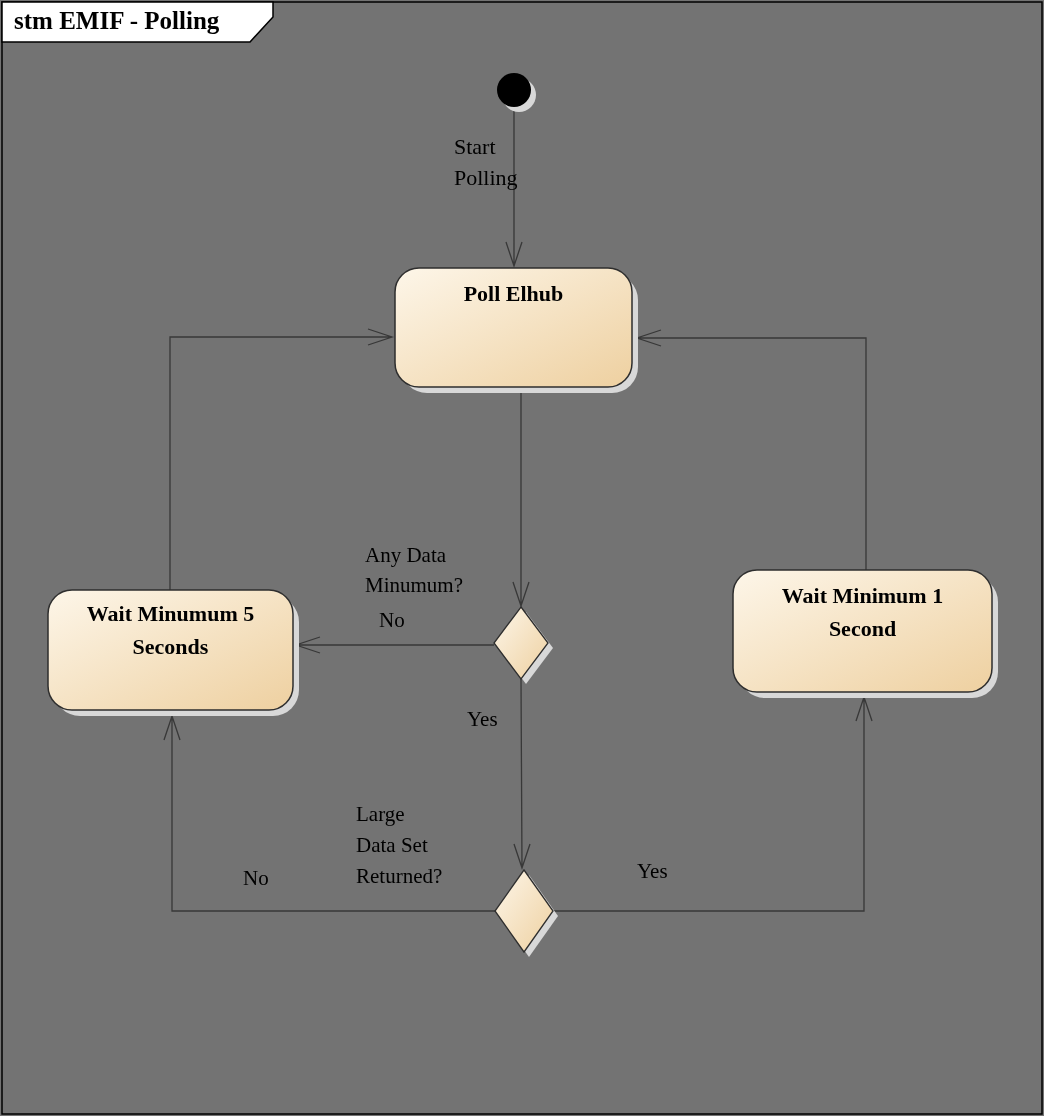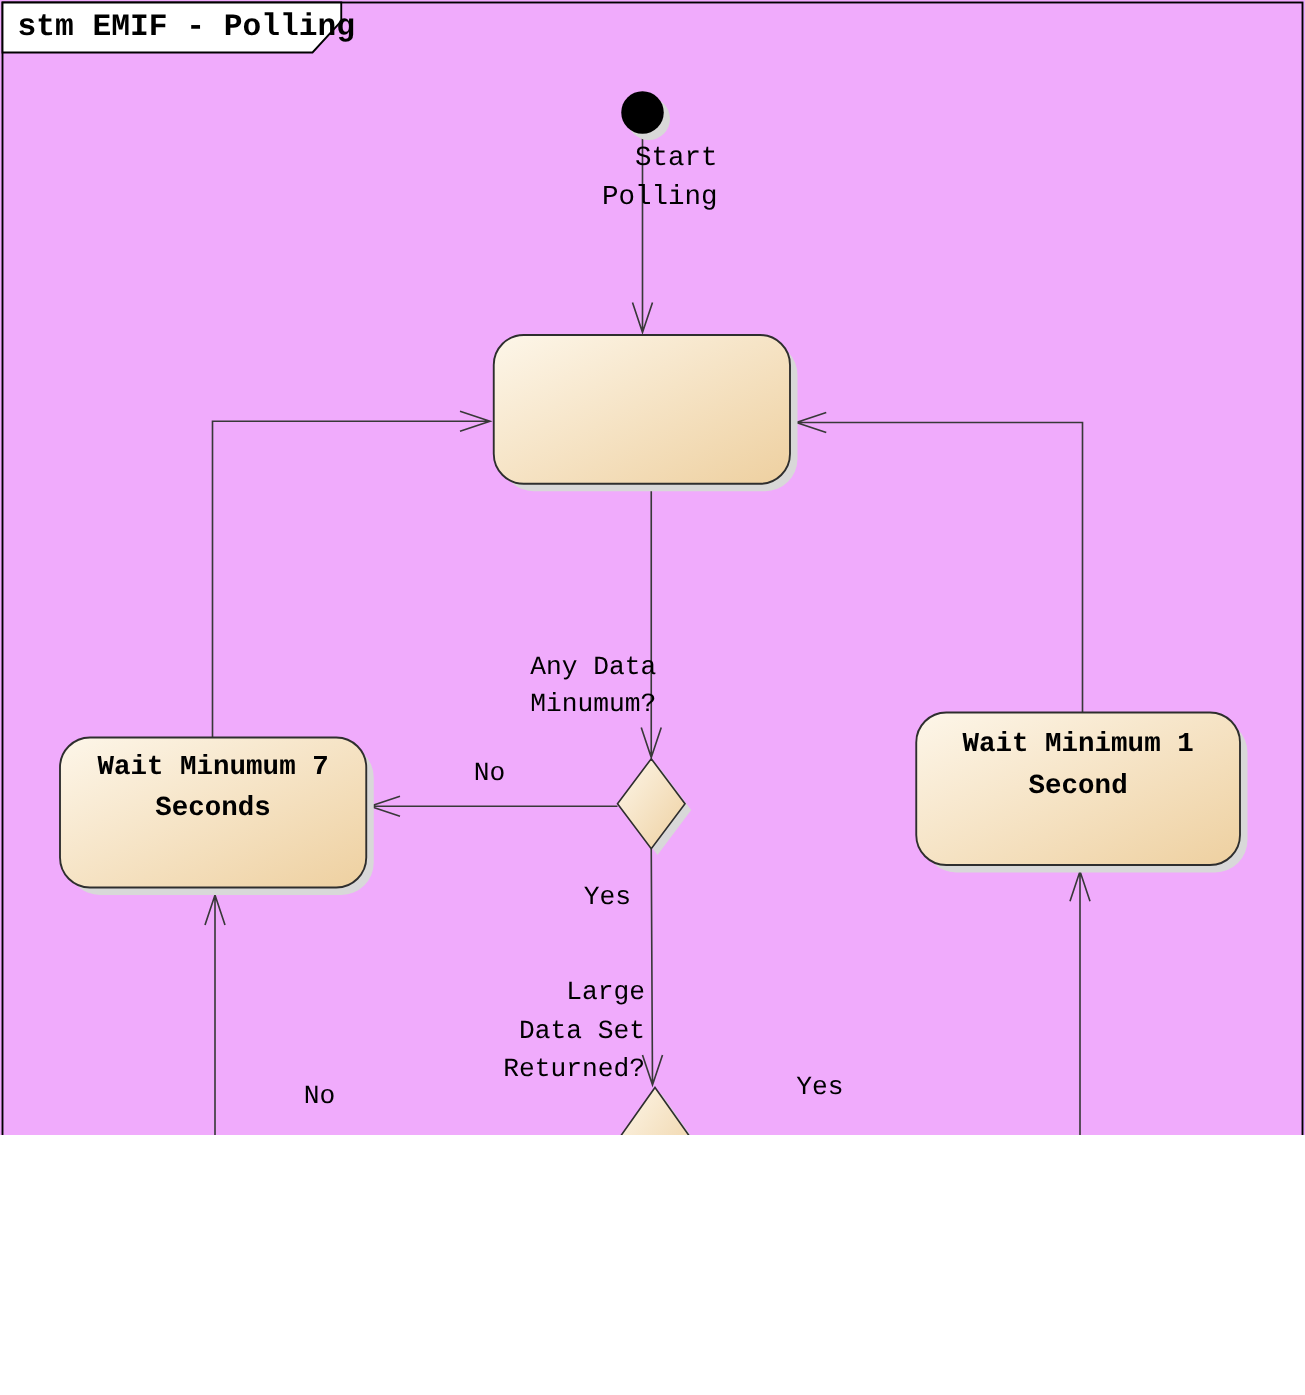--- a/index.html
+++ b/index.html
@@ -1,20 +1,20 @@
 <!DOCTYPE html>
 <html><head>
 <meta charset="utf-8">
 <style>
   html,body{margin:0;padding:0;background:#fff;}
   #canvas{
     position:relative;
-    width:1044px;height:908px;
-    background:#f0abfc;
-    font-family:Liberation Mono, monospace;
+    width:1044px;height:1116px;
+    background:#737373;
+    font-family:Liberation Serif, serif;
     overflow:hidden;
   }
   #wires{position:absolute;left:0;top:0;width:1044px;height:1116px;}
   .lbl{
     position:absolute;
     white-space:pre-line;
     color:#000;
     font-size:21px;
     line-height:30px;
   }
@@ -27,21 +27,21 @@
     line-height:33px;
     text-align:center;
   }
   #frame-title{
     position:absolute;
     left:14px;top:7px;
     font-weight:bold;
     font-size:25px;
     color:#000;
   }
-  .center{text-align:right;}
+  .center{text-align:left;margin-top:20px;}
 </style>
 </head>
 <body>
 
 <div id="canvas">
 
   <svg id="wires" viewBox="0 0 1044 1116">
     <defs>
       <linearGradient id="nodeGrad" x1="0" y1="0" x2="1" y2="1">
         <stop offset="0%" stop-color="#fdf6e9"></stop>
@@ -78,22 +78,23 @@
     <rect x="733" y="570" width="259" height="122" rx="24" fill="url(#nodeGrad)" stroke-width="1.5" stroke="#2e2e2e"></rect>
     <polygon points="521,607 548,643 521,679 494,643" fill="url(#nodeGrad)" stroke-width="1.3" stroke="#2e2e2e"></polygon>
     <polygon points="524,870 553,911 524,952 495,911" fill="url(#nodeGrad)" stroke-width="1.3" stroke="#2e2e2e"></polygon>
   </svg>
 
   <div id="frame-title">stm EMIF - Polling</div>
 
   <div class="lbl center" style="left:454px;top:111px;width:120px;font-size:22px;line-height:31px;">Start
 Polling</div>
 
+  <div class="node-lbl" style="left:395px;top:277px;width:237px;">Poll Elhub</div>
 
-  <div class="node-lbl" style="left:48px;top:597px;width:245px;">Wait Minumum 7
+  <div class="node-lbl" style="left:48px;top:597px;width:245px;">Wait Minumum 5
 Seconds</div>
 
   <div class="node-lbl" style="left:733px;top:579px;width:259px;">Wait Minimum 1
 Second</div>
 
   <div class="lbl center" style="left:365px;top:520px;width:160px;">Any Data
 Minumum?</div>
   <div class="lbl" style="left:379px;top:605px;">No</div>
   <div class="lbl" style="left:467px;top:704px;">Yes</div>
 

